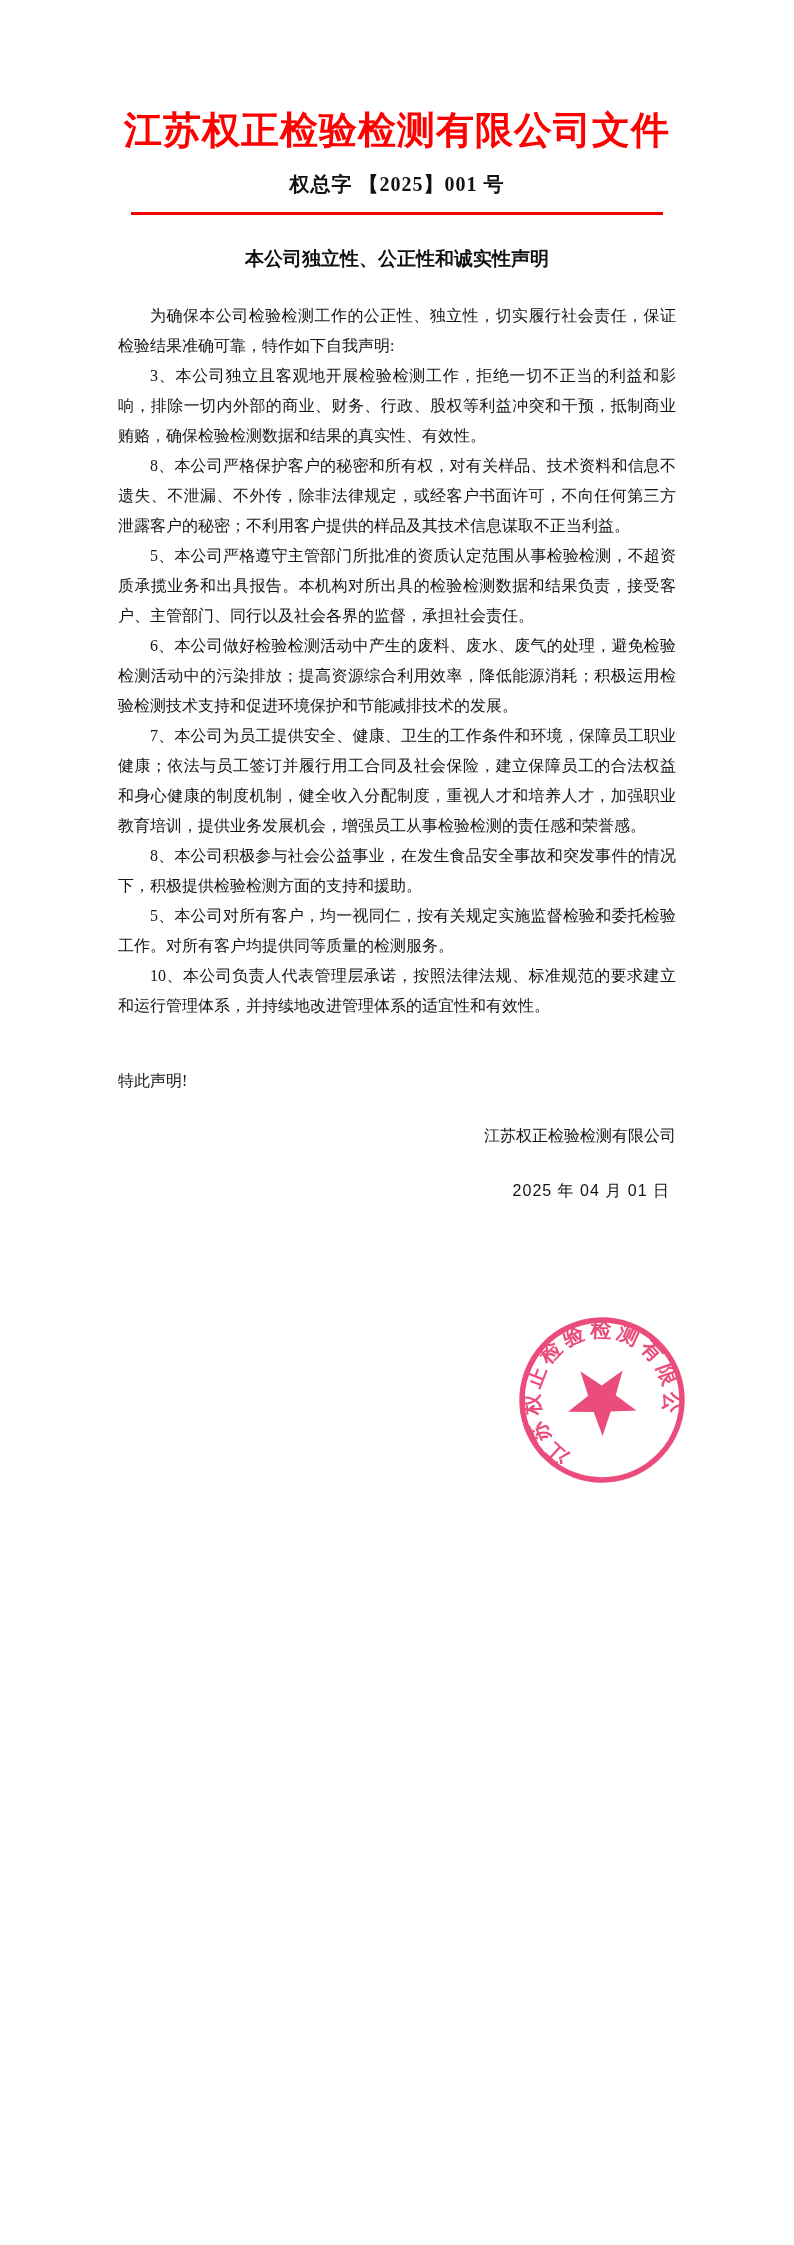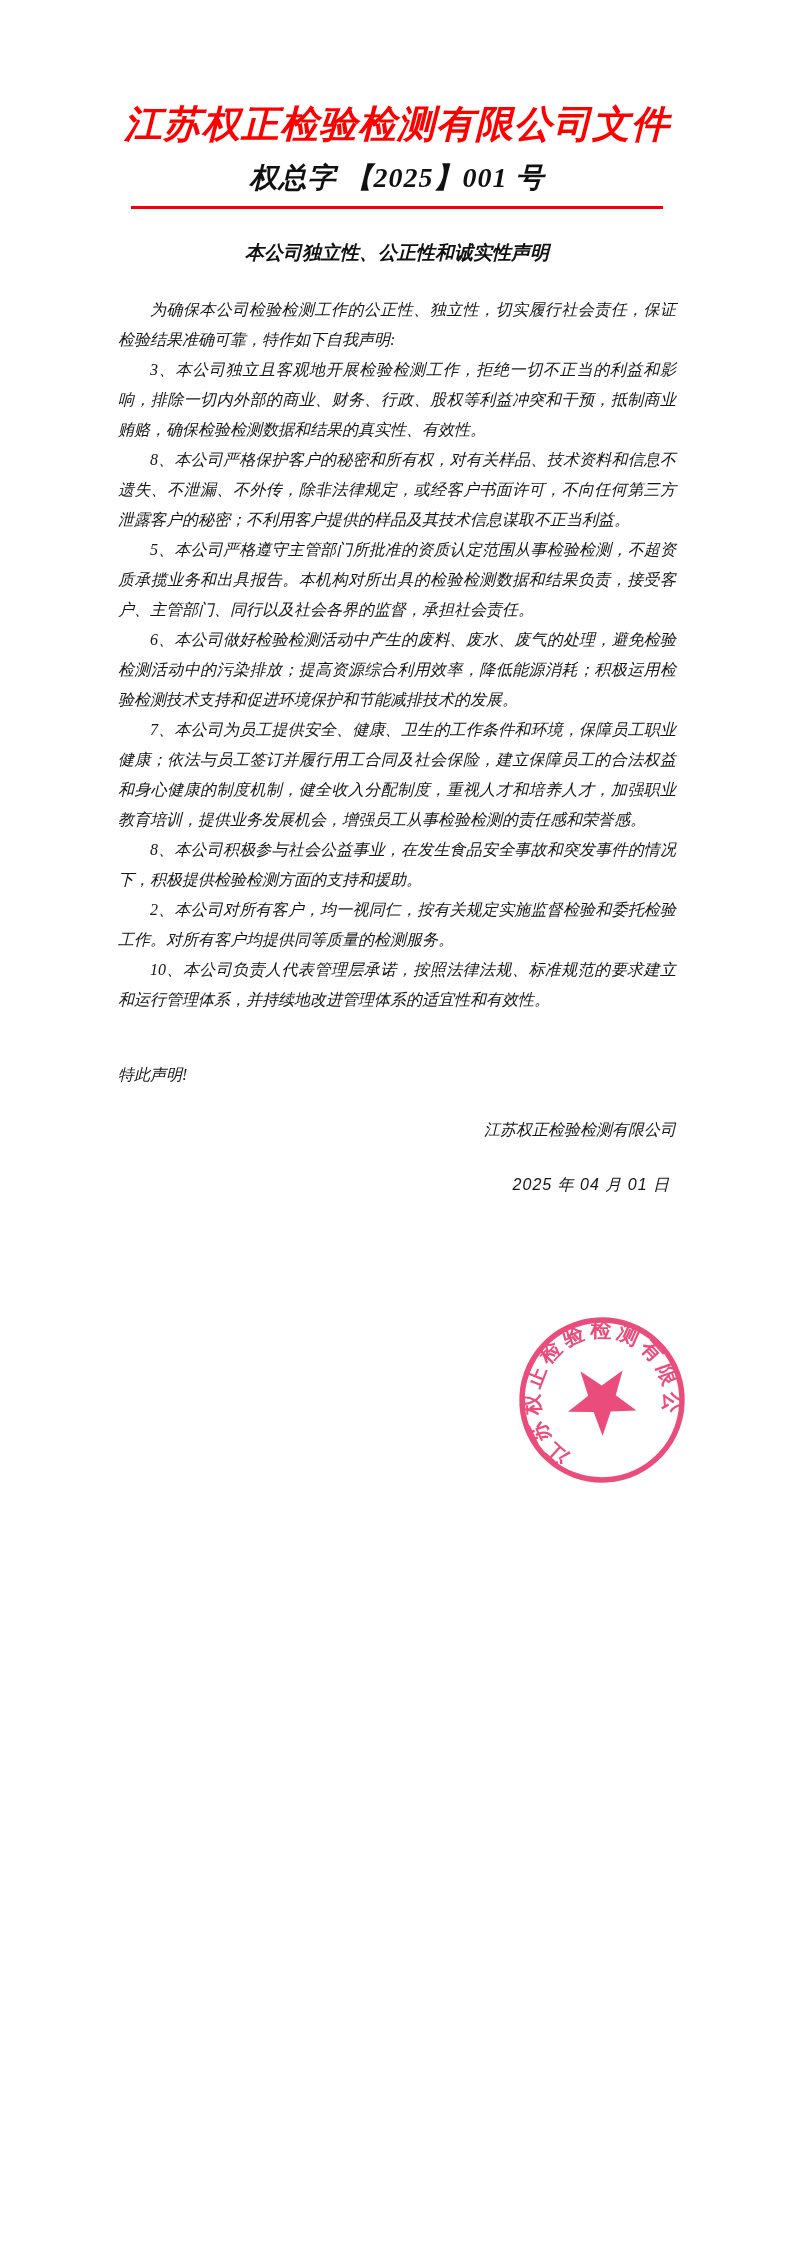--- a/index.html
+++ b/index.html
@@ -13,38 +13,37 @@
     height: 2245px;
     margin: 0 auto;
     background: #ffffff;
     font-family: "Liberation Serif", "DejaVu Serif", serif;
     color: #141414;
     overflow: hidden;
   }
   .content {
     position: absolute;
     left: 118px;
-    top: 0;
+    top: 6px;
     width: 558px;
-    font-style: italic;
   }
   .doc-title {
     margin-top: 100px;
     text-align: center;
     font-size: 38px;
     line-height: 48px;
     font-weight: bold;
     color: #fe0000;
     white-space: nowrap;
     letter-spacing: 1px;
   }
   .doc-number {
     margin-top: 18px;
     text-align: center;
-    font-size: 28px;
+    font-size: 20px;
     line-height: 24px;
     font-weight: bold;
     color: #111111;
     letter-spacing: 1px;
   }
   .red-rule {
     margin: 16px auto 0 auto;
     width: 532px;
     height: 3px;
     background: #f40000;
@@ -114,21 +113,21 @@
     <div class="main-heading">本公司独立性、公正性和诚实性声明</div>
 
     <div class="body-text">
       <p>为确保本公司检验检测工作的公正性、独立性，切实履行社会责任，保证检验结果准确可靠，特作如下自我声明:</p>
       <p>3、本公司独立且客观地开展检验检测工作，拒绝一切不正当的利益和影响，排除一切内外部的商业、财务、行政、股权等利益冲突和干预，抵制商业贿赂，确保检验检测数据和结果的真实性、有效性。</p>
       <p>8、本公司严格保护客户的秘密和所有权，对有关样品、技术资料和信息不遗失、不泄漏、不外传，除非法律规定，或经客户书面许可，不向任何第三方泄露客户的秘密；不利用客户提供的样品及其技术信息谋取不正当利益。</p>
       <p>5、本公司严格遵守主管部门所批准的资质认定范围从事检验检测，不超资质承揽业务和出具报告。本机构对所出具的检验检测数据和结果负责，接受客户、主管部门、同行以及社会各界的监督，承担社会责任。</p>
       <p>6、本公司做好检验检测活动中产生的废料、废水、废气的处理，避免检验检测活动中的污染排放；提高资源综合利用效率，降低能源消耗；积极运用检验检测技术支持和促进环境保护和节能减排技术的发展。</p>
       <p>7、本公司为员工提供安全、健康、卫生的工作条件和环境，保障员工职业健康；依法与员工签订并履行用工合同及社会保险，建立保障员工的合法权益和身心健康的制度机制，健全收入分配制度，重视人才和培养人才，加强职业教育培训，提供业务发展机会，增强员工从事检验检测的责任感和荣誉感。</p>
       <p>8、本公司积极参与社会公益事业，在发生食品安全事故和突发事件的情况下，积极提供检验检测方面的支持和援助。</p>
-      <p>2、本公司对所有客户，均一视同仁，按有关规定实施监督检验和委托检验工作。对所有客户均提供同等质量的检测服务。</p>
+      <p>5、本公司对所有客户，均一视同仁，按有关规定实施监督检验和委托检验工作。对所有客户均提供同等质量的检测服务。</p>
       <p>10、本公司负责人代表管理层承诺，按照法律法规、标准规范的要求建立和运行管理体系，并持续地改进管理体系的适宜性和有效性。</p>
     </div>
 
     <div class="closing">特此声明!</div>
 
     <div class="signature">
       <div class="sig-company">江苏权正检验检测有限公司</div>
       <div class="sig-date">2025 年 04 月 01 日</div>
     </div>
 

